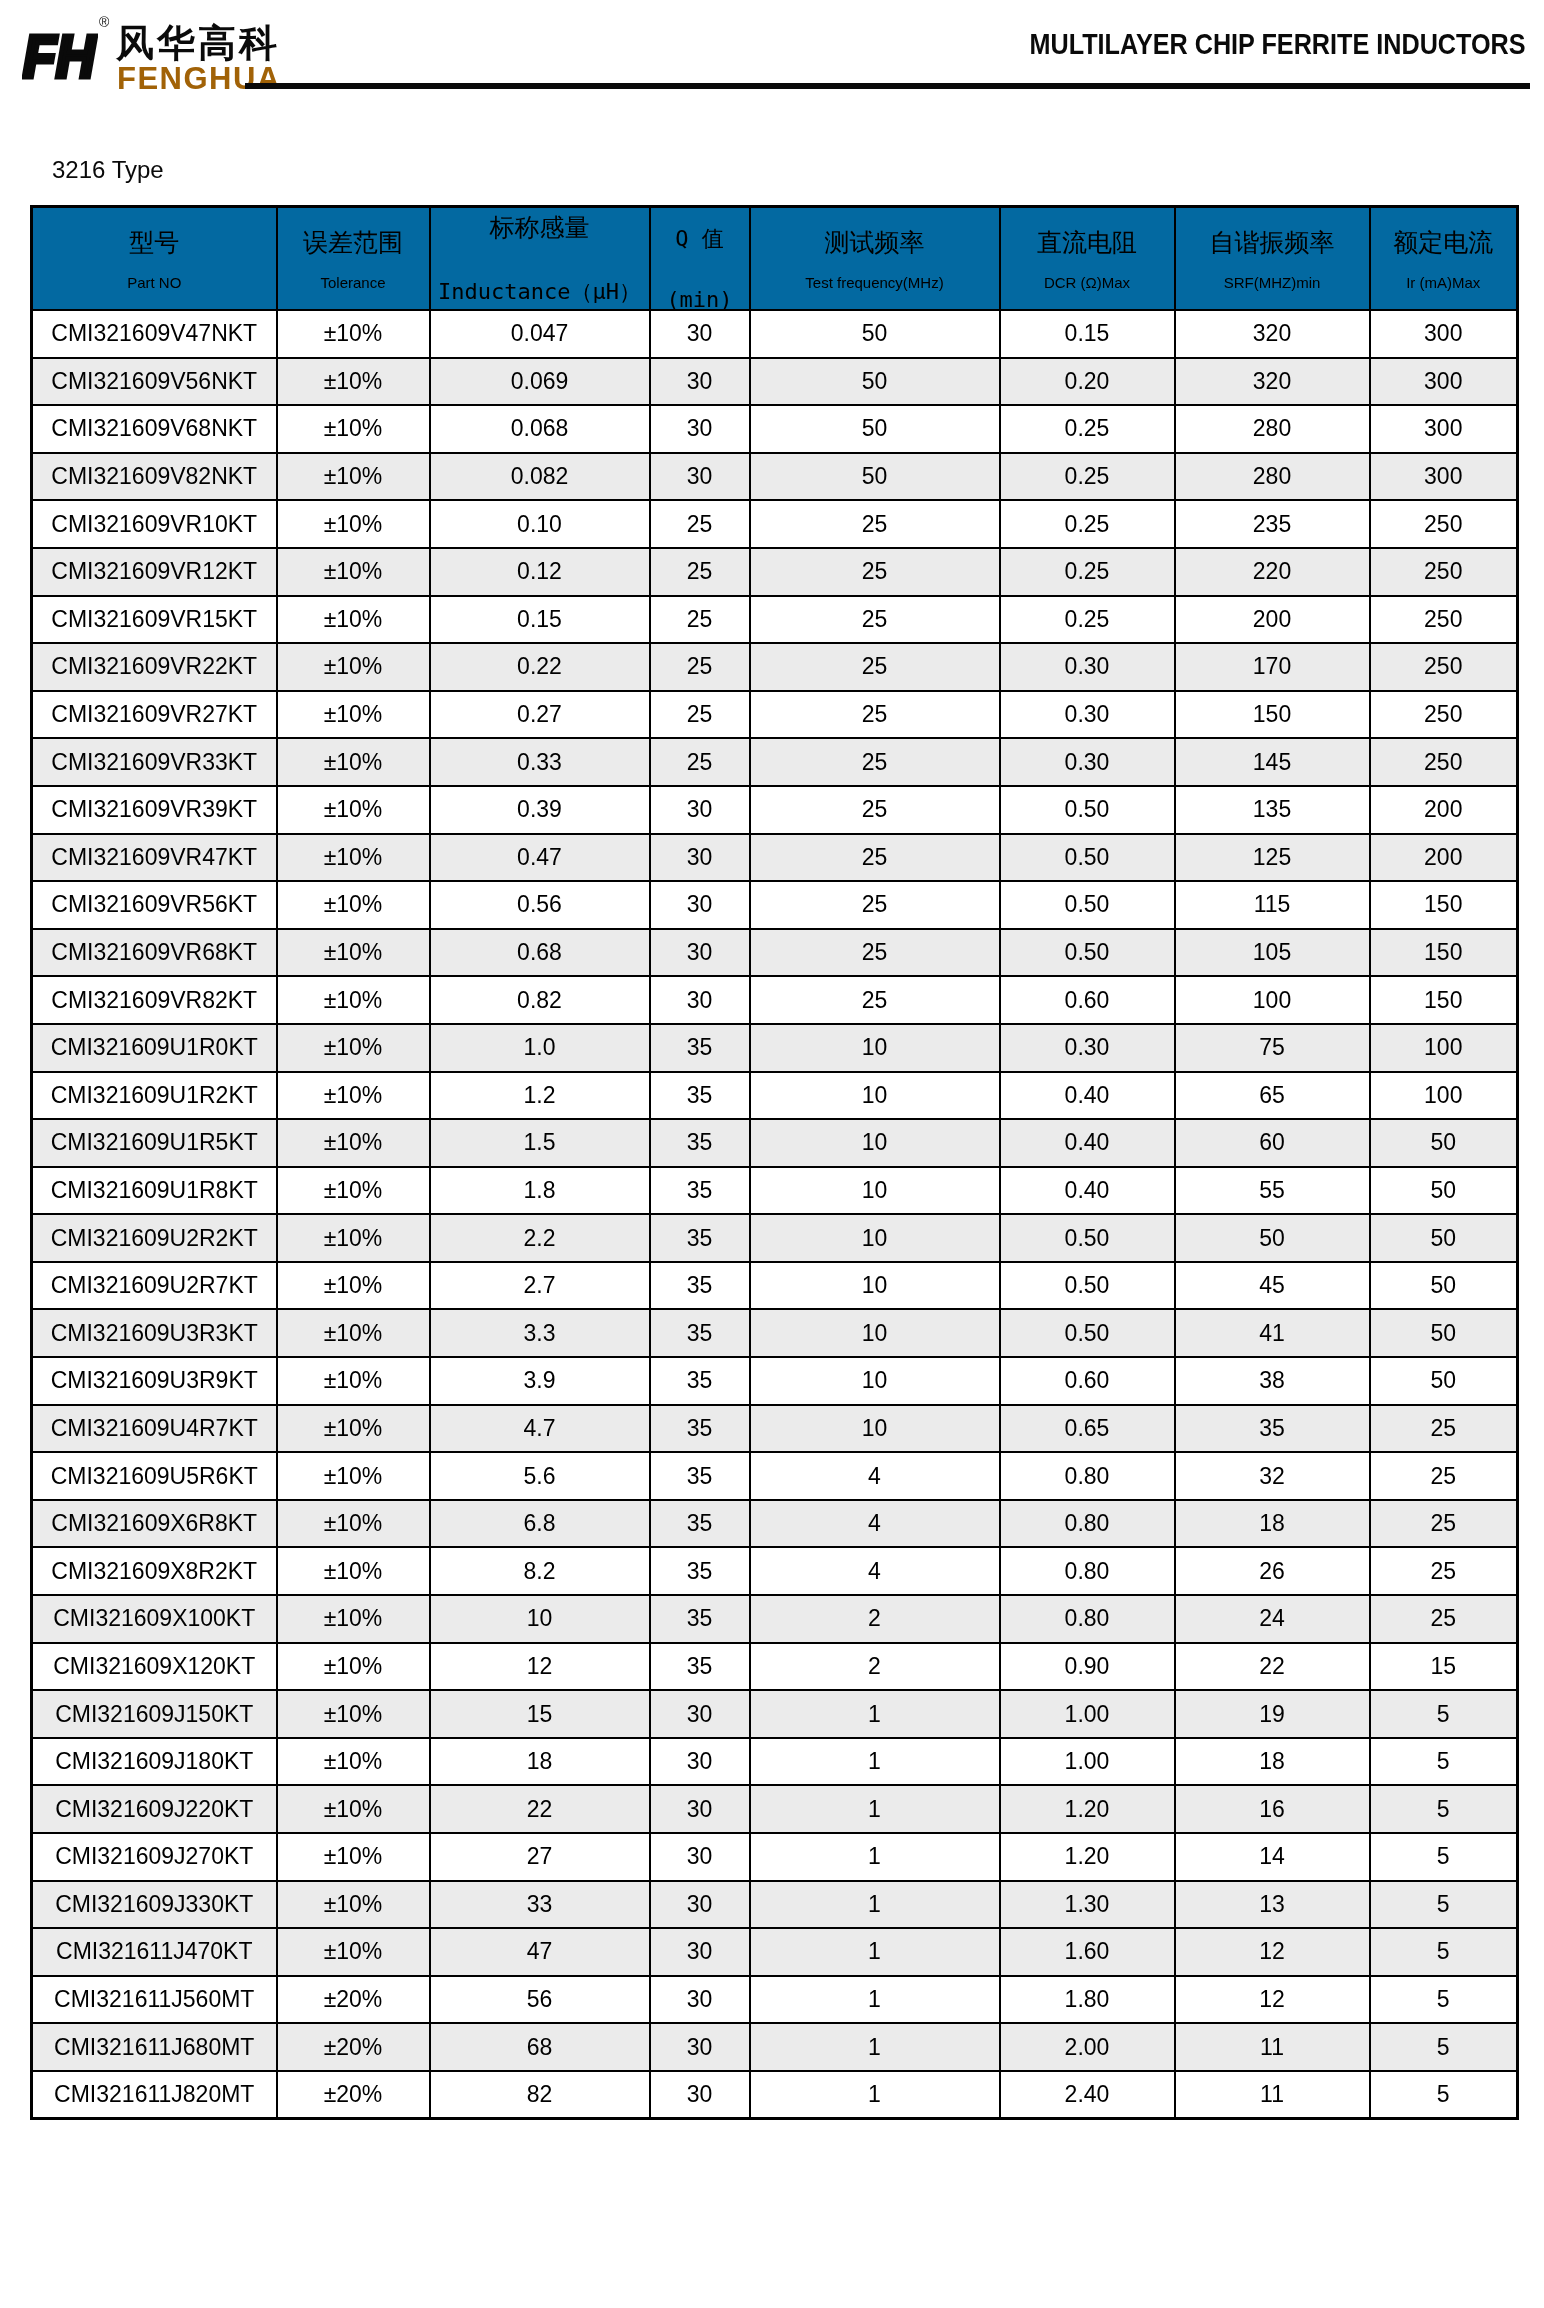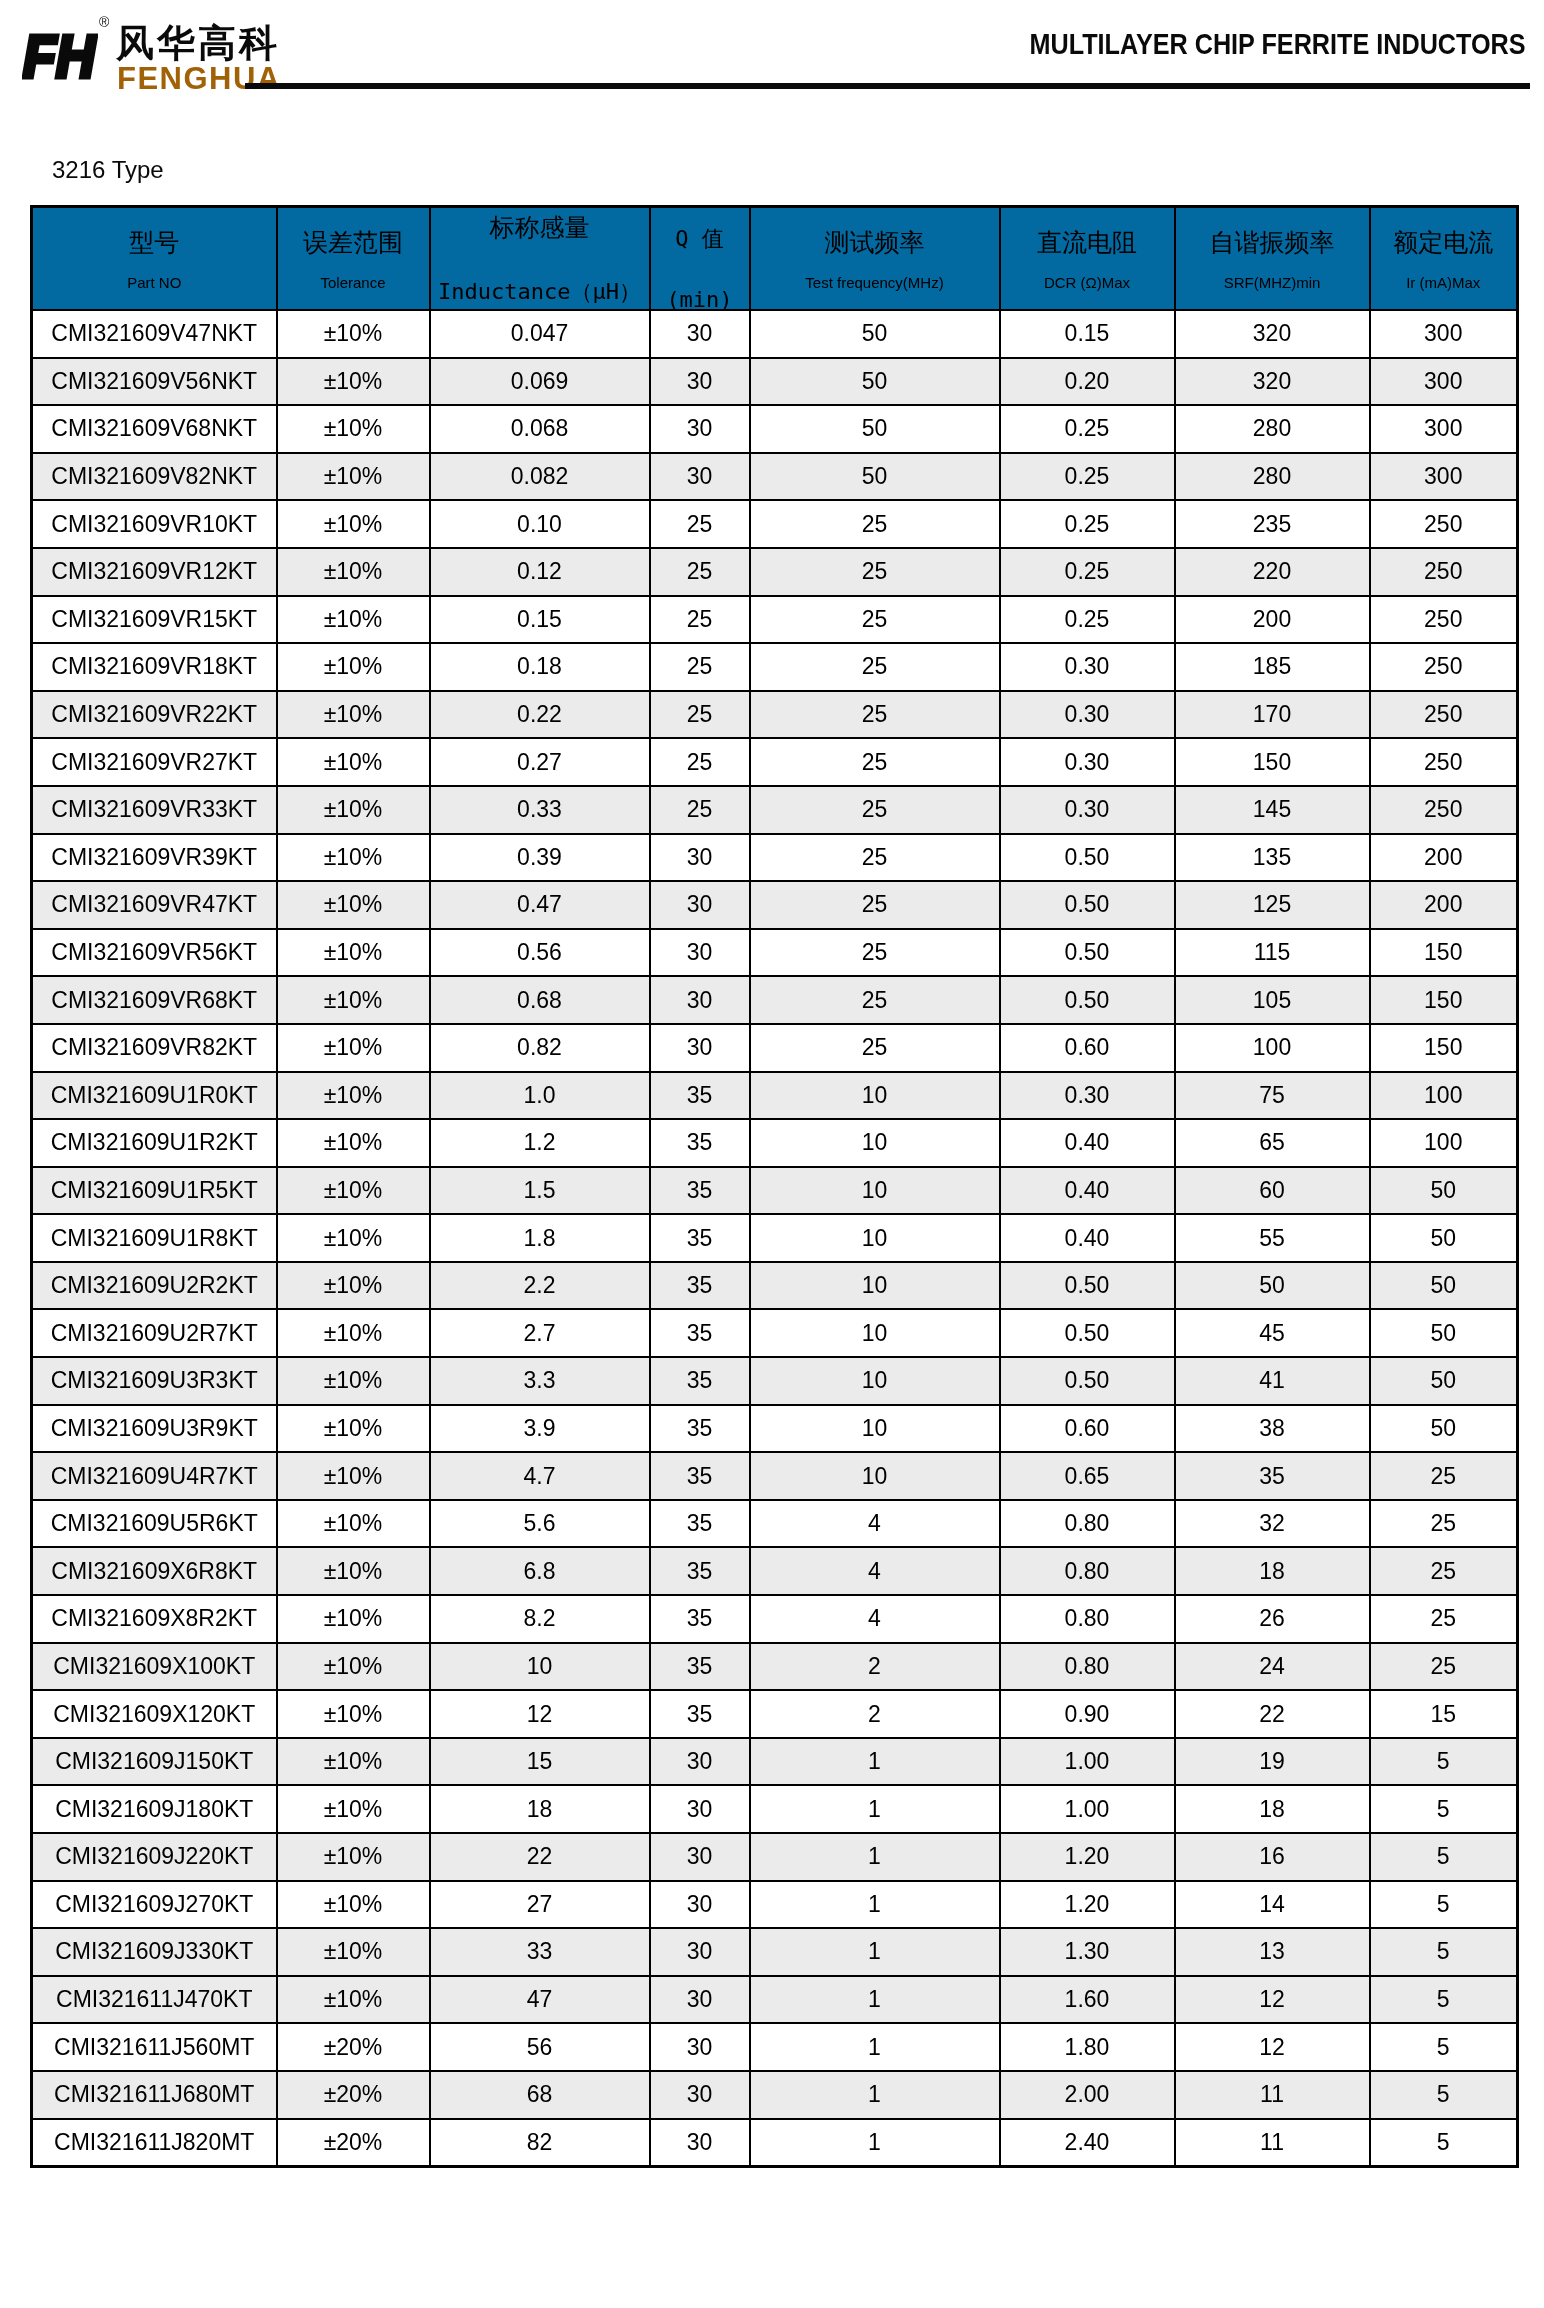--- a/index.html
+++ b/index.html
@@ -207,30 +207,20 @@
         <tr>
     <td class="c-part">CMI321609VR15KT</td>
     <td class="c-tol">±10%</td>
     <td class="c-ind">0.15</td>
     <td class="c-q">25</td>
     <td class="c-freq">25</td>
     <td class="c-dcr">0.25</td>
     <td class="c-srf">200</td>
     <td class="c-ir">250</td>
   </tr>
-        <tr>
-    <td class="c-part">CMI321609VR18KT</td>
-    <td class="c-tol">±10%</td>
-    <td class="c-ind">0.18</td>
-    <td class="c-q">25</td>
-    <td class="c-freq">25</td>
-    <td class="c-dcr">0.30</td>
-    <td class="c-srf">185</td>
-    <td class="c-ir">250</td>
-  </tr>
         <tr class="shaded">
     <td class="c-part">CMI321609VR22KT</td>
     <td class="c-tol">±10%</td>
     <td class="c-ind">0.22</td>
     <td class="c-q">25</td>
     <td class="c-freq">25</td>
     <td class="c-dcr">0.30</td>
     <td class="c-srf">170</td>
     <td class="c-ir">250</td>
   </tr>

